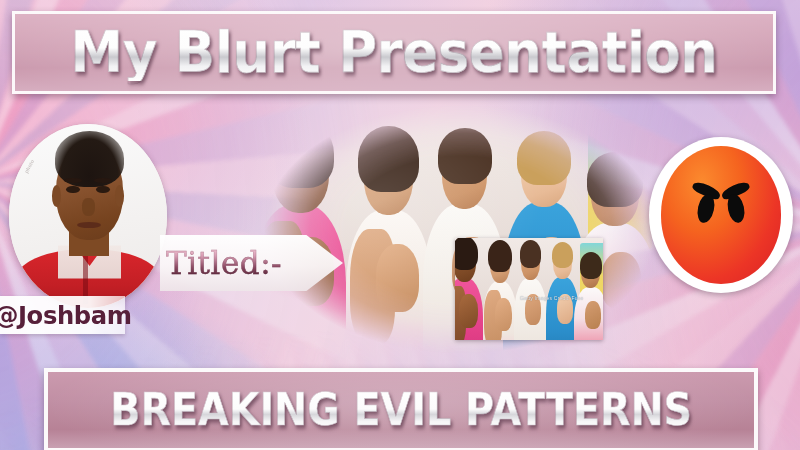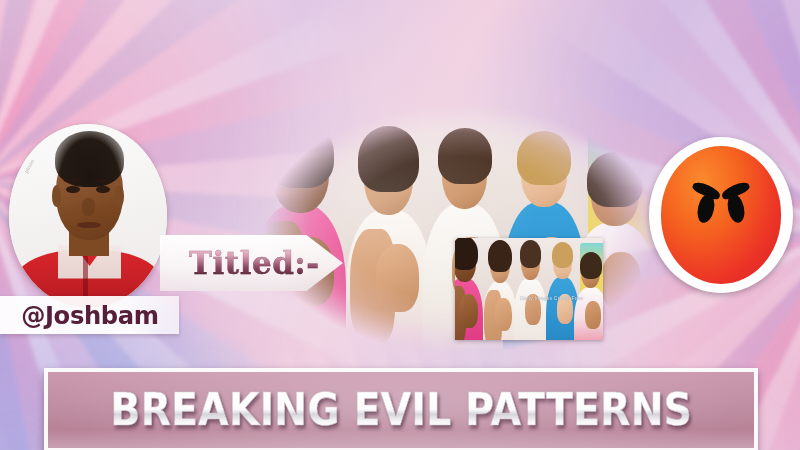--- a/index.html
+++ b/index.html
@@ -134,21 +134,21 @@
     opacity:.95;
   }
   .av-placket{ position:absolute; left:47%; top:72%; width:3%; height:26%; background:rgba(120,10,18,.55); }
   .av-wm{
     position:absolute; left:8%; top:21%; font-size:5px; color:#b9b2b0;
     transform:rotate(-62deg); letter-spacing:.4px; line-height:1.3;
   }
 
   
   #handle{
-    position:absolute; left:0px; top:296px; width:179px; height:38px;
+    position:absolute; left:0px; top:296px; width:125px; height:38px;
     background:linear-gradient(90deg,rgba(255,255,255,.96) 0%,rgba(255,255,255,.93) 72%,rgba(255,255,255,.70) 100%);
     display:flex; align-items:center; justify-content:center;
     box-shadow:0 2px 4px rgba(70,35,60,.22);
   }
   .handle-text{
     font-family:"DejaVu Sans", sans-serif;
     font-weight:bold; font-size:25px; line-height:1;
     color:#57203a;
     letter-spacing:-.4px;
     transform:scaleX(.97);
@@ -240,22 +240,22 @@
   
   #titled-banner{
     position:absolute; left:160px; top:235px; width:183px; height:56px;
     background:linear-gradient(180deg,rgba(255,255,255,.97) 0%,rgba(250,246,247,.95) 55%,rgba(238,230,233,.92) 100%);
     clip-path:polygon(0 0, 80% 0, 100% 50%, 80% 100%, 0 100%);
     display:flex; align-items:center;
     box-shadow:0 2px 5px rgba(60,30,50,.25);
   }
   .titled-text{
     font-family:"DejaVu Serif", serif;
-    font-weight:bold; font-size:31px; line-height:1;
-    margin-left:29px;
+    font-weight:normal; font-size:31px; line-height:1;
+    margin-left:6px;
     letter-spacing:.5px;
     background:linear-gradient(180deg,#f3c6d6 0%,#d79bb2 26%,#8c4a63 62%,#4a1b2c 100%);
     -webkit-background-clip:text; background-clip:text;
     color:transparent;
     -webkit-text-stroke:.4px rgba(70,25,45,.35);
     white-space:nowrap;
   }
 
   
   #blurt-logo{
@@ -326,20 +326,23 @@
 </head>
 <body>
 
 <div id="stage">
 
   <div class="bg-layer bg-a"></div>
   <div class="bg-layer bg-b bg-blur"></div>
   <div class="bg-layer bg-c bg-blur"></div>
   <div class="bg-layer bg-d bg-blur"></div>
 
+  <div id="title-banner">
+    <div class="title-text">My Blurt Presentation</div>
+  </div>
 
   <div id="avatar">
     <div class="av-bg"></div>
     <div class="av-shirt"></div>
     <div class="av-collar"></div>
     <div class="av-placket"></div>
     <div class="av-neck"></div>
     <div class="av-face"></div>
     <div class="av-hair"></div>
     <div class="av-ear l"></div>

